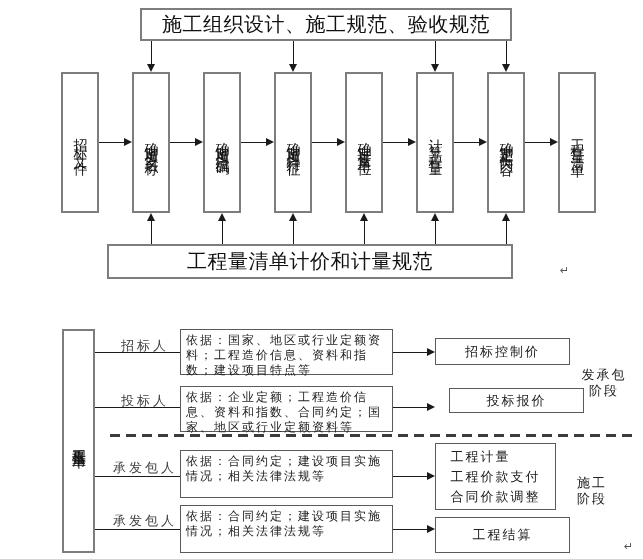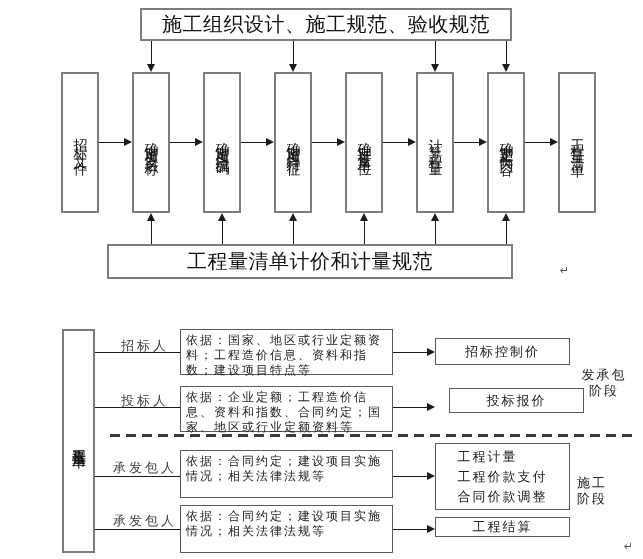--- a/index.html
+++ b/index.html
@@ -124,22 +124,22 @@
     <div class="actor" style="left: 110px; top: 392px; width: 70px;">投标人</div>
     <div class="thinbox basis" style="left: 180px; top: 386px; width: 213px; height: 46px;">依据：企业定额；工程造价信息、资料和指数、合同约定；国家、地区或行业定额资料等</div>
     <div class="line" style="left: 393px; top: 407px; width: 35px; height: 1px;"></div>
     <div class="ah-right" style="left: 427px; top: 403px;"></div>
     <div class="thinbox result" style="left: 435px; top: 388px; width: 135px; height: 25px; margin-left: 14px;">投标报价</div>
     <div class="line" style="left: 95px; top: 476px; width: 85px; height: 1px;"></div>
     <div class="actor" style="left: 110px; top: 459px; width: 70px;">承发包人</div>
     <div class="thinbox basis" style="left: 180px; top: 450px; width: 213px; height: 48px;">依据：合同约定；建设项目实施情况；相关法律法规等</div>
     <div class="line" style="left: 393px; top: 476px; width: 35px; height: 1px;"></div>
     <div class="ah-right" style="left: 427px; top: 472px;"></div>
-    <div class="thinbox result" style="left: 435px; top: 443px; width: 135px; height: 67px;">工程计量
+    <div class="thinbox result" style="left: 435px; top: 443px; width: 121px; height: 67px;">工程计量
 工程价款支付
 合同价款调整</div>
     <div class="line" style="left: 95px; top: 529px; width: 85px; height: 1px;"></div>
     <div class="actor" style="left: 110px; top: 512px; width: 70px;">承发包人</div>
     <div class="thinbox basis" style="left: 180px; top: 505px; width: 213px; height: 48px;">依据：合同约定；建设项目实施情况；相关法律法规等</div>
     <div class="line" style="left: 393px; top: 529px; width: 35px; height: 1px;"></div>
     <div class="ah-right" style="left: 427px; top: 525px;"></div>
-    <div class="thinbox result" style="left: 435px; top: 517px; width: 135px; height: 20px;">工程结算</div>
+    <div class="thinbox result" style="left: 435px; top: 517px; width: 135px; height: 36px;">工程结算</div>
   </div>
 
 </body></html>

